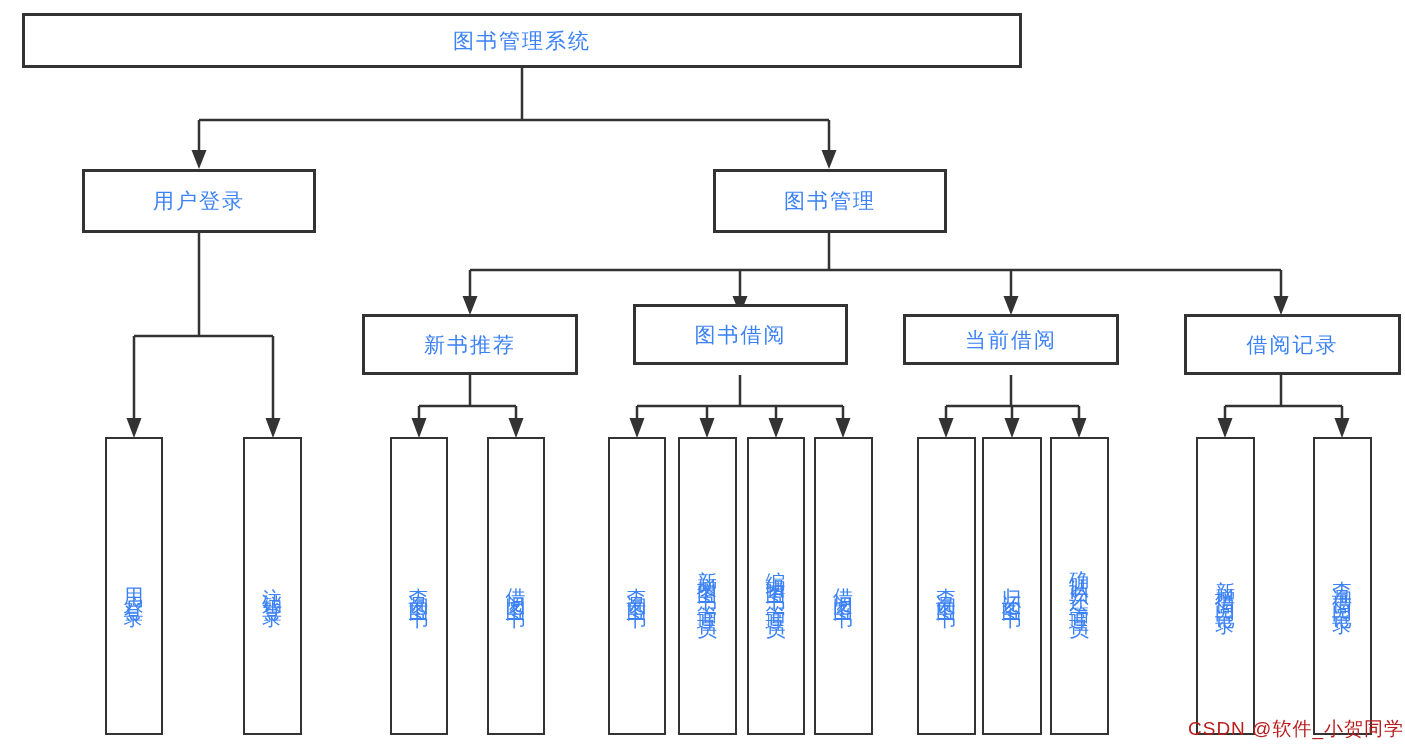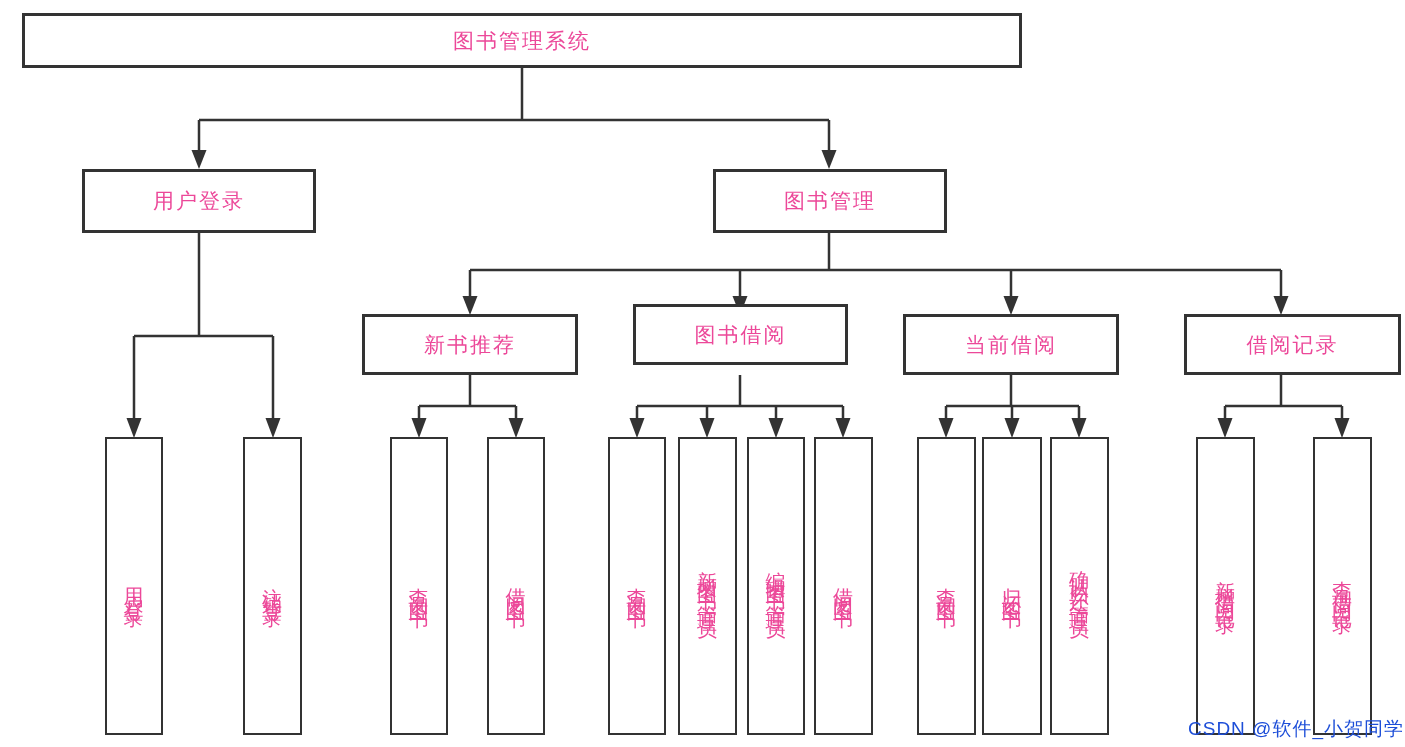--- a/index.html
+++ b/index.html
@@ -17,42 +17,42 @@
     width: 1405px; height: 747px;
   }
   .node {
     position: absolute;
     background: #ffffff;
     border: 3px solid #333333;
     box-sizing: border-box;
     display: flex;
     align-items: center;
     justify-content: center;
-    color: #ec4899;
+    color: #3b82f6;
   }
   .node.h span {
     font-size: 21px;
     letter-spacing: 2px;
     white-space: nowrap;
   }
   .node.leaf { border-width: 2.5px; }
   .node.leaf span {
     writing-mode: vertical-rl;
     text-orientation: mixed;
     font-size: 20px;
     letter-spacing: 7px;
     line-height: 1.1;
   }
   
   .n-root   { left: 22px;  top: 13px;  width: 1000px; height: 55px; }
   .n-login  { left: 82px;  top: 169px; width: 234px;  height: 64px; }
   .n-mgmt   { left: 713px; top: 169px; width: 234px;  height: 64px; }
   .n-newrec { left: 362px; top: 314px; width: 216px;  height: 61px; }
   .n-borrow { left: 633px; top: 304px; width: 215px;  height: 61px; }
-  .n-curr   { left: 903px; top: 314px; width: 216px;  height: 61px; }
+  .n-curr   { left: 903px; top: 314px; width: 216px;  height: 51px; }
   .n-record { left: 1172px;top: 314px; width: 217px;  height: 61px; margin-left: 12px; }
   .leaf     { top: 437px; height: 298px; }
   .l-1  { left: 105px;  width: 58px; }
   .l-2  { left: 243px;  width: 59px; }
   .l-3  { left: 390px;  width: 58px; }
   .l-4  { left: 487px;  width: 58px; }
   .l-5  { left: 608px;  width: 58px; }
   .l-6  { left: 678px;  width: 59px; }
   .l-7  { left: 747px;  width: 58px; }
   .l-8  { left: 814px;  width: 59px; }
@@ -60,21 +60,21 @@
   .l-10 { left: 982px;  width: 60px; }
   .l-11 { left: 1050px; width: 59px; }
   .l-12 { left: 1196px; width: 59px; }
   .l-13 { left: 1313px; width: 59px; }
   .watermark {
     position: absolute;
     left: 1188px;
     top: 716px;
     font-size: 19px;
     letter-spacing: 1px;
-    color: #1d4ed8;
+    color: #b91c1c;
     z-index: 5;
     white-space: nowrap;
   }
 </style>
 </head>
 <body>
 
 <div class="canvas">
 
   <svg class="connectors" viewBox="0 0 1405 747" xmlns="http://www.w3.org/2000/svg">

